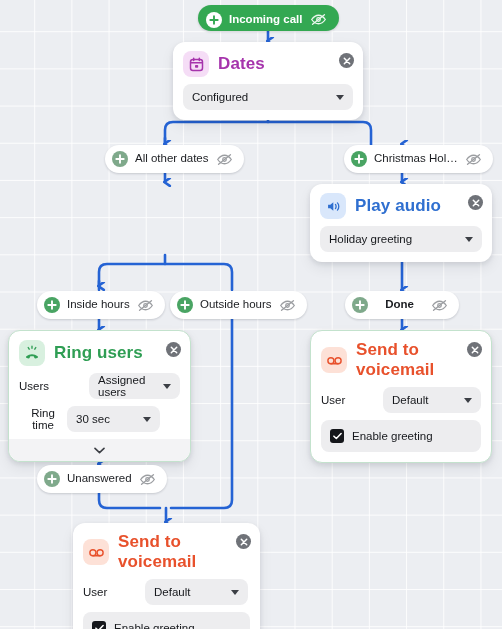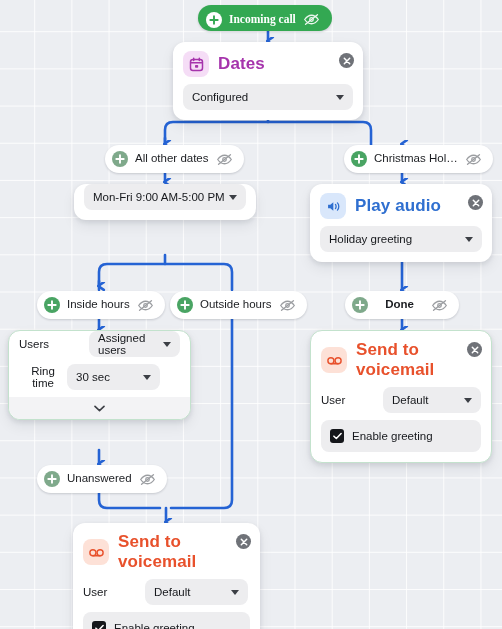--- a/index.html
+++ b/index.html
@@ -128,21 +128,21 @@
       <path d="M402,314 L402,330" marker-end="url(#arw)"></path>
 
       <path d="M99,450 L99,464" marker-end="url(#arw)"></path>
 
       <path d="M99,492 L99,500 Q99,508 107,508 L160,508"></path>
       <path d="M232,314 L232,500 Q232,508 224,508 L171,508"></path>
       <path d="M166,508 L166,516 L166,522" marker-end="url(#arw)"></path>
     </g>
   </svg>
 
-  <div class="pill" style="left:198px;top:5px;height:26px;background:#33a852;color:#fff;border-radius:14px;padding:3px 12px 0 8px;font-family:Liberation Serif, serif;">
+  <div class="pill" style="left:198px;top:5px;height:26px;background:#33a852;color:#fff;border-radius:14px;padding:3px 12px 0 8px;">
     <svg class="plus" viewBox="0 0 16 16">
       <circle cx="8" cy="8" r="8" fill="#ffffff"></circle>
       <path d="M8 4.3v7.4M4.3 8h7.4" stroke="#33a852" stroke-width="1.9" stroke-linecap="round"></path>
     </svg>
     <span class="ptext" style="font-weight:bold;font-size:11.5px;">Incoming call</span>
     <svg class="eye" viewBox="0 0 20 14" style="opacity:.9;">
       <path d="M2 7c2.4-3.4 5.1-5 8-5s5.6 1.6 8 5c-2.4 3.4-5.1 5-8 5S4.4 10.4 2 7z" fill="none" stroke="#ffffff" stroke-width="1.5"></path>
       <circle cx="10" cy="7" r="2.1" fill="none" stroke="#ffffff" stroke-width="1.5"></circle>
       <path d="M3 12.6L17 1.4" stroke="#ffffff" stroke-width="1.6" stroke-linecap="round"></path>
     </svg>
@@ -193,26 +193,20 @@
     </svg>
     <span class="ptext">Christmas Hol…</span>
     <svg class="eye" viewBox="0 0 20 14">
       <path d="M2 7c2.4-3.4 5.1-5 8-5s5.6 1.6 8 5c-2.4 3.4-5.1 5-8 5S4.4 10.4 2 7z" fill="none" stroke="#4b4f56" stroke-width="1.5"></path>
       <circle cx="10" cy="7" r="2.1" fill="none" stroke="#4b4f56" stroke-width="1.5"></circle>
       <path d="M3 12.6L17 1.4" stroke="#4b4f56" stroke-width="1.6" stroke-linecap="round"></path>
     </svg>
   </div>
 
   <div class="node" style="left:74px;top:184px;width:182px;">
-    <div class="node-body">
-      <div class="select full">
-        <span>Mon-Fri 9:00 AM-5:00 PM</span>
-        <span class="caret"></span>
-      </div>
-    </div>
   </div>
 
   <div class="node" style="left:310px;top:184px;width:182px;">
     <div class="node-head">
       <div class="badge" style="background:#d9e7fb;">
         <svg width="15" height="15" viewBox="0 0 16 16">
           <path d="M2.2 6.1h2.4L7.8 3.4v9.2L4.6 9.9H2.2z" fill="#2f6fd0"></path>
           <path d="M10.1 5.9c.9.9.9 3.3 0 4.2" stroke="#2f6fd0" stroke-width="1.4" fill="none" stroke-linecap="round"></path>
           <path d="M12.2 4.1c1.9 1.9 1.9 5.9 0 7.8" stroke="#2f6fd0" stroke-width="1.4" fill="none" stroke-linecap="round"></path>
         </svg>
@@ -265,20 +259,34 @@
     </svg>
     <span class="ptext">Done</span>
     <svg class="eye" viewBox="0 0 20 14">
       <path d="M2 7c2.4-3.4 5.1-5 8-5s5.6 1.6 8 5c-2.4 3.4-5.1 5-8 5S4.4 10.4 2 7z" fill="none" stroke="#4b4f56" stroke-width="1.5"></path>
       <circle cx="10" cy="7" r="2.1" fill="none" stroke="#4b4f56" stroke-width="1.5"></circle>
       <path d="M3 12.6L17 1.4" stroke="#4b4f56" stroke-width="1.6" stroke-linecap="round"></path>
     </svg>
   </div>
 
   <div class="node green-edge" style="left:8px;top:330px;width:183px;">
+    <div class="node-head">
+      <div class="badge" style="background:#d8f0df;">
+        <svg width="16" height="16" viewBox="0 0 16 16">
+          <path d="M2.4 11.3c3.2-2.8 8-2.8 11.2 0 .7.6.5 1.4-.3 1.6l-2 .5c-.6.1-1-.2-1.1-.8l-.2-1c-1.4-.5-2.6-.5-4 0l-.2 1c-.1.6-.5.9-1.1.8l-2-.5c-.8-.2-1-1-.3-1.6z" fill="#2f9e54"></path>
+          <path d="M8 1.2v2M4.2 2.5l1 1.7M11.8 2.5l-1 1.7" stroke="#2f9e54" stroke-width="1.4" stroke-linecap="round"></path>
+        </svg>
+      </div>
+      <span class="node-title" style="color:#2f9e54;">Ring users</span>
+      <div class="closebtn">
+        <svg width="8" height="8" viewBox="0 0 8 8">
+            <path d="M1.3 1.3l5.4 5.4M6.7 1.3l-5.4 5.4" stroke="#fff" stroke-width="1.5" stroke-linecap="round"></path>
+          </svg>
+      </div>
+    </div>
     <div class="node-body">
       <div class="field">
         <span class="flabel" style="width:70px;">Users</span>
         <div class="select" style="width:93px;">
           <span>Assigned users</span>
           <span class="caret"></span>
         </div>
       </div>
       <div class="field">
         <span class="flabel" style="width:48px;text-align:center;">Ring time</span>

